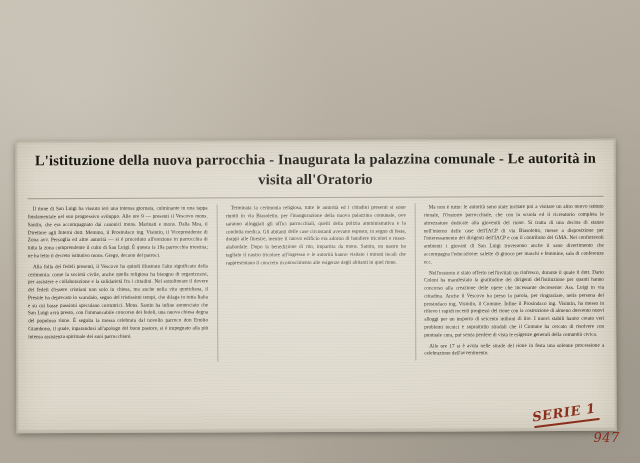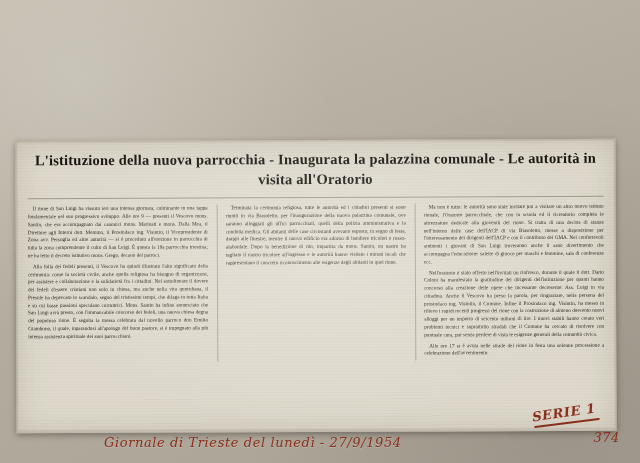--- a/index.html
+++ b/index.html
@@ -125,18 +125,17 @@
         <p>Terminata la cerimonia religiosa, tutte le autorità ed i cittadini presenti si sono riuniti in via Biasoletto, per l'inaugurazione della nuova palazzina comunale, ove saranno alloggiati gli uffici parrocchiali, quelli della polizia amministrativa e la condotta medica. Gli abitanti delle case circostanti avevano esposto, in segno di festa, drappi alle finestre, mentre il nuovo edificio era adorno di bandiere tricolori e rosso-alabardate. Dopo la benedizione di rito, impartita da mons. Santin, un nastro ha tagliato il nastro tricolore all'ingresso e le autorità hanno visitato i minuti locali che rappresentano il concreto riconoscimento alle esigenze degli abitanti in quel rione.</p>
       </div>
       <div class="col">
         <p>Ma non è tutto: le autorità sono state invitate poi a visitare un altro nuovo istituto rionale, l'Oratorio parrocchiale, che con la scuola ed il ricreatorio completa le attrezzature dedicate alla gioventù del rione. Si tratta di una decina di stanze nell'interno delle case dell'IACP di via Biasoletto, messe a disposizione per l'interessamento dei dirigenti dell'IACP e con il contributo del GMA. Nei confortevoli ambienti i giovani di San Luigi troveranno anche il sano divertimento che accompagna l'educazione: salette di giuoco per maschi e femmine, sala di conferenze ecc.</p>
         <p>Nell'oratorio è stato offerto nell'invitati un rinfresco, durante il quale il dott. Dario Coloni ha manifestato la gratitudine dei dirigenti dell'istituzione per quanti hanno concorso alla creazione delle opere che incessante decresente: Ass. Luigi in via cittadina. Anche il Vescovo ha preso la parola, per ringraziare, nella persona del prosindaco ing. Visintin, il Comune. Infine il Prosindaco ing. Visintin, ha messo in rilievo i rapidi recenti progressi del rione con la costruzione di almeno duecento nuovi alloggi per un importo di seicento milioni di lire. I nuovi stabili hanno creato veri problemi tecnici e soprattutto stradali che il Comune ha cercato di risolvere con puntuale cura, pur senza perdere di vista le esigenze generali della comunità civica.</p>
         <p>Alle ore 17 si è avuta nelle strade del rione in festa una solenne processione a celebrazione dell'avvenimento.</p>
       </div>
     </div>
   </div>
 
-  <div class="hand" id="caption">Giornale di Trieste del lunedì - 27/9/1954</div>
   <div class="hand" id="serie">SERIE 1</div>
   <div id="serieUnderline"></div>
-  <div class="hand" id="number">374</div>
+  <div class="hand" id="number">947</div>
 
 </div>
 
 </body></html>

